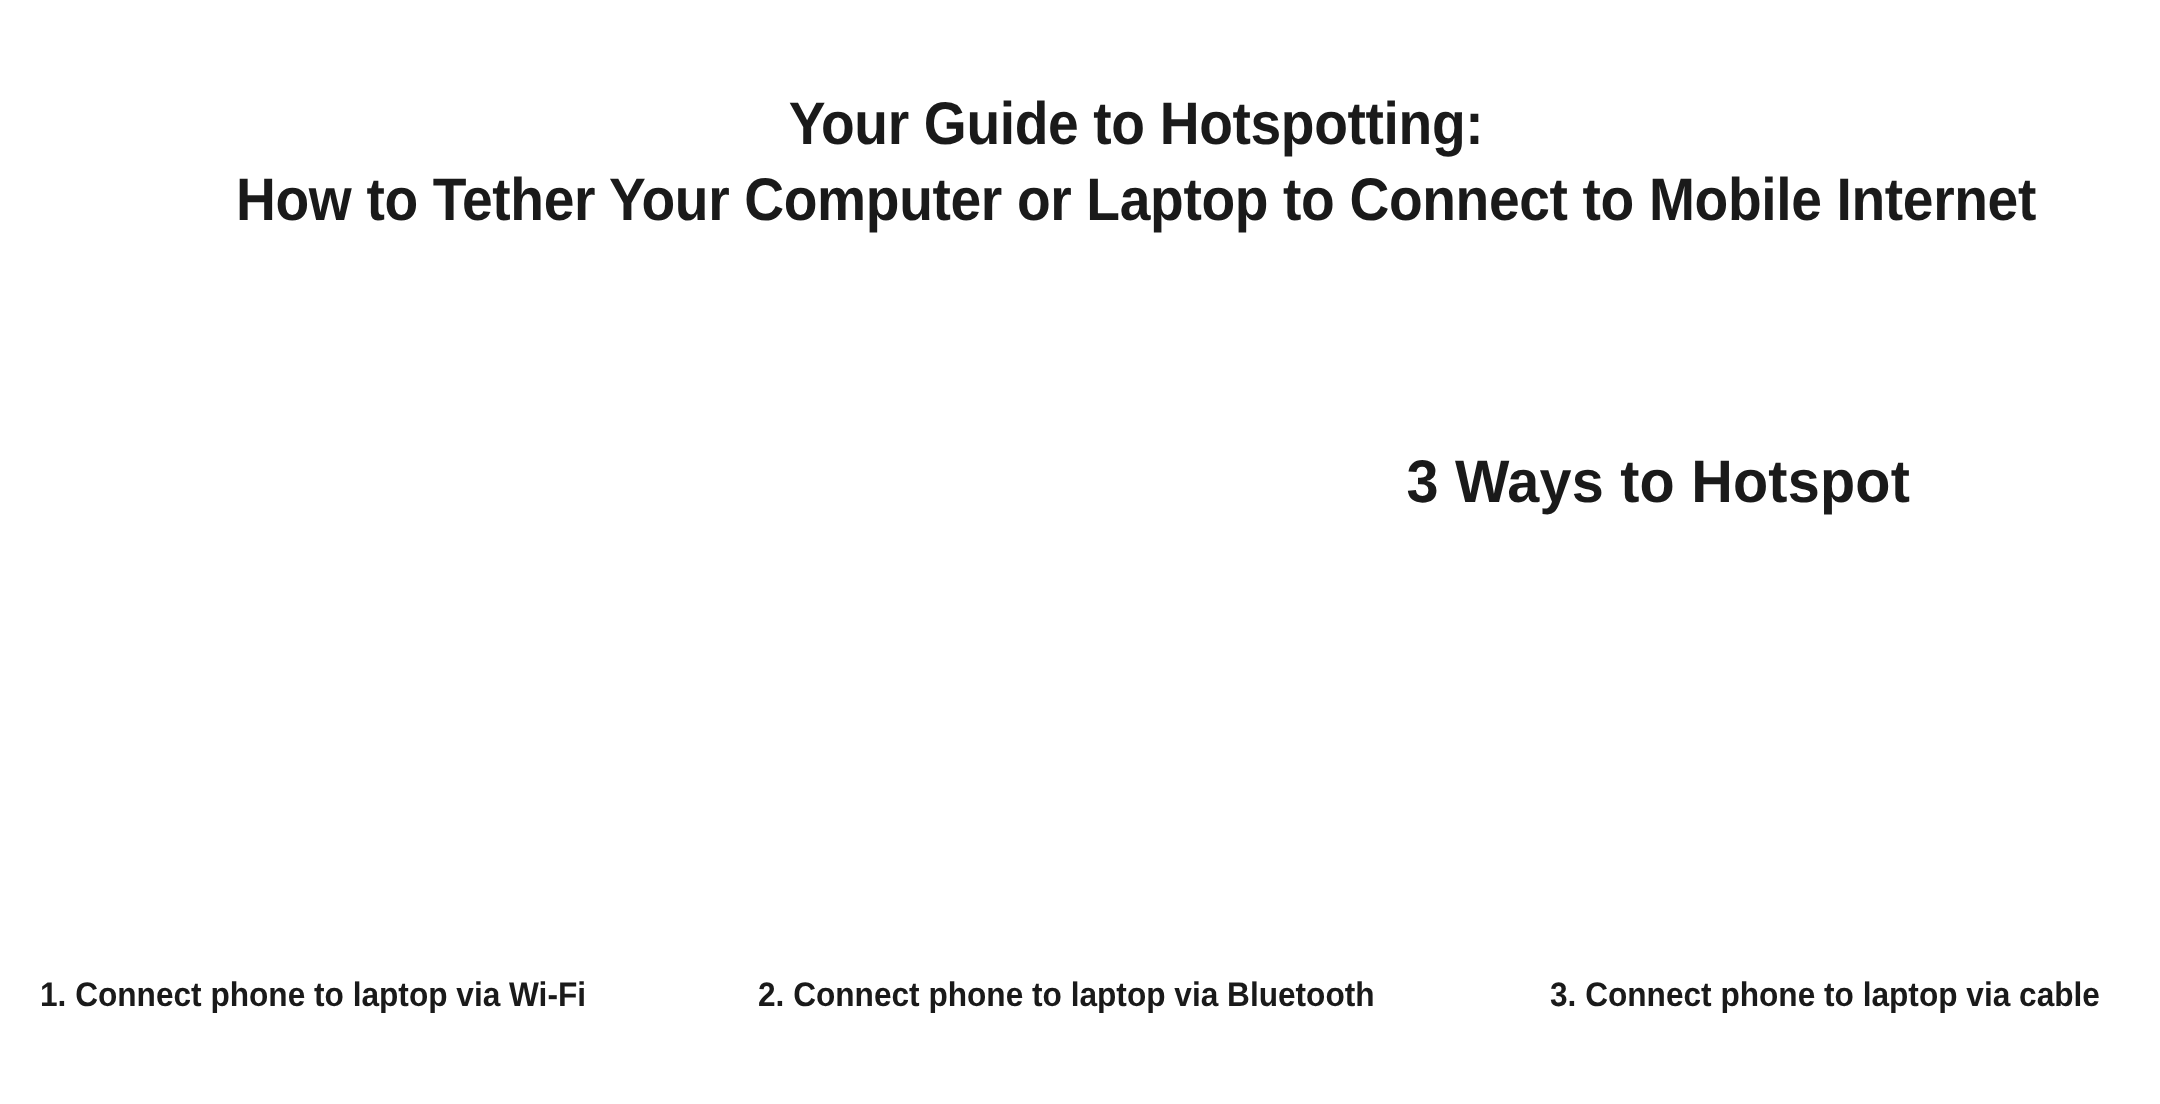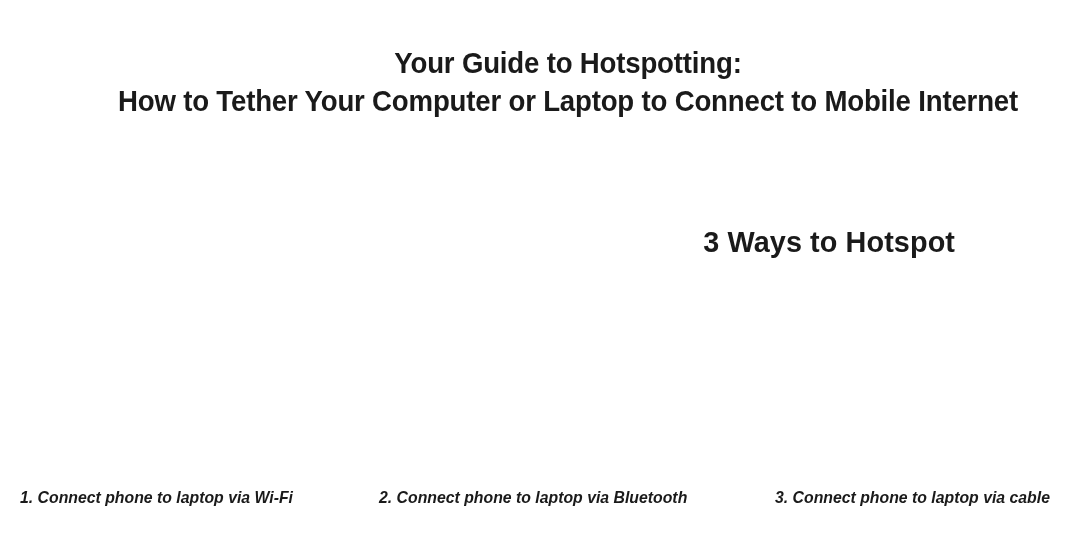--- a/index.html
+++ b/index.html
@@ -91,21 +91,20 @@
   .illustration-slot.slot-2 { left: 360px; width: 360px; }
   .illustration-slot.slot-3 { left: 720px; width: 360px; }
 
   
   .steps-row {
     position: absolute;
     top: 487px;
     left: 0;
     width: 1080px;
     height: 26px;
-    font-style: italic;
   }
   .step-caption {
     position: absolute;
     top: 0;
     font-family: "Liberation Sans", sans-serif;
     font-weight: bold;
     font-size: 17px;
     line-height: 22px;
     color: #1a1a1a;
     white-space: nowrap;

